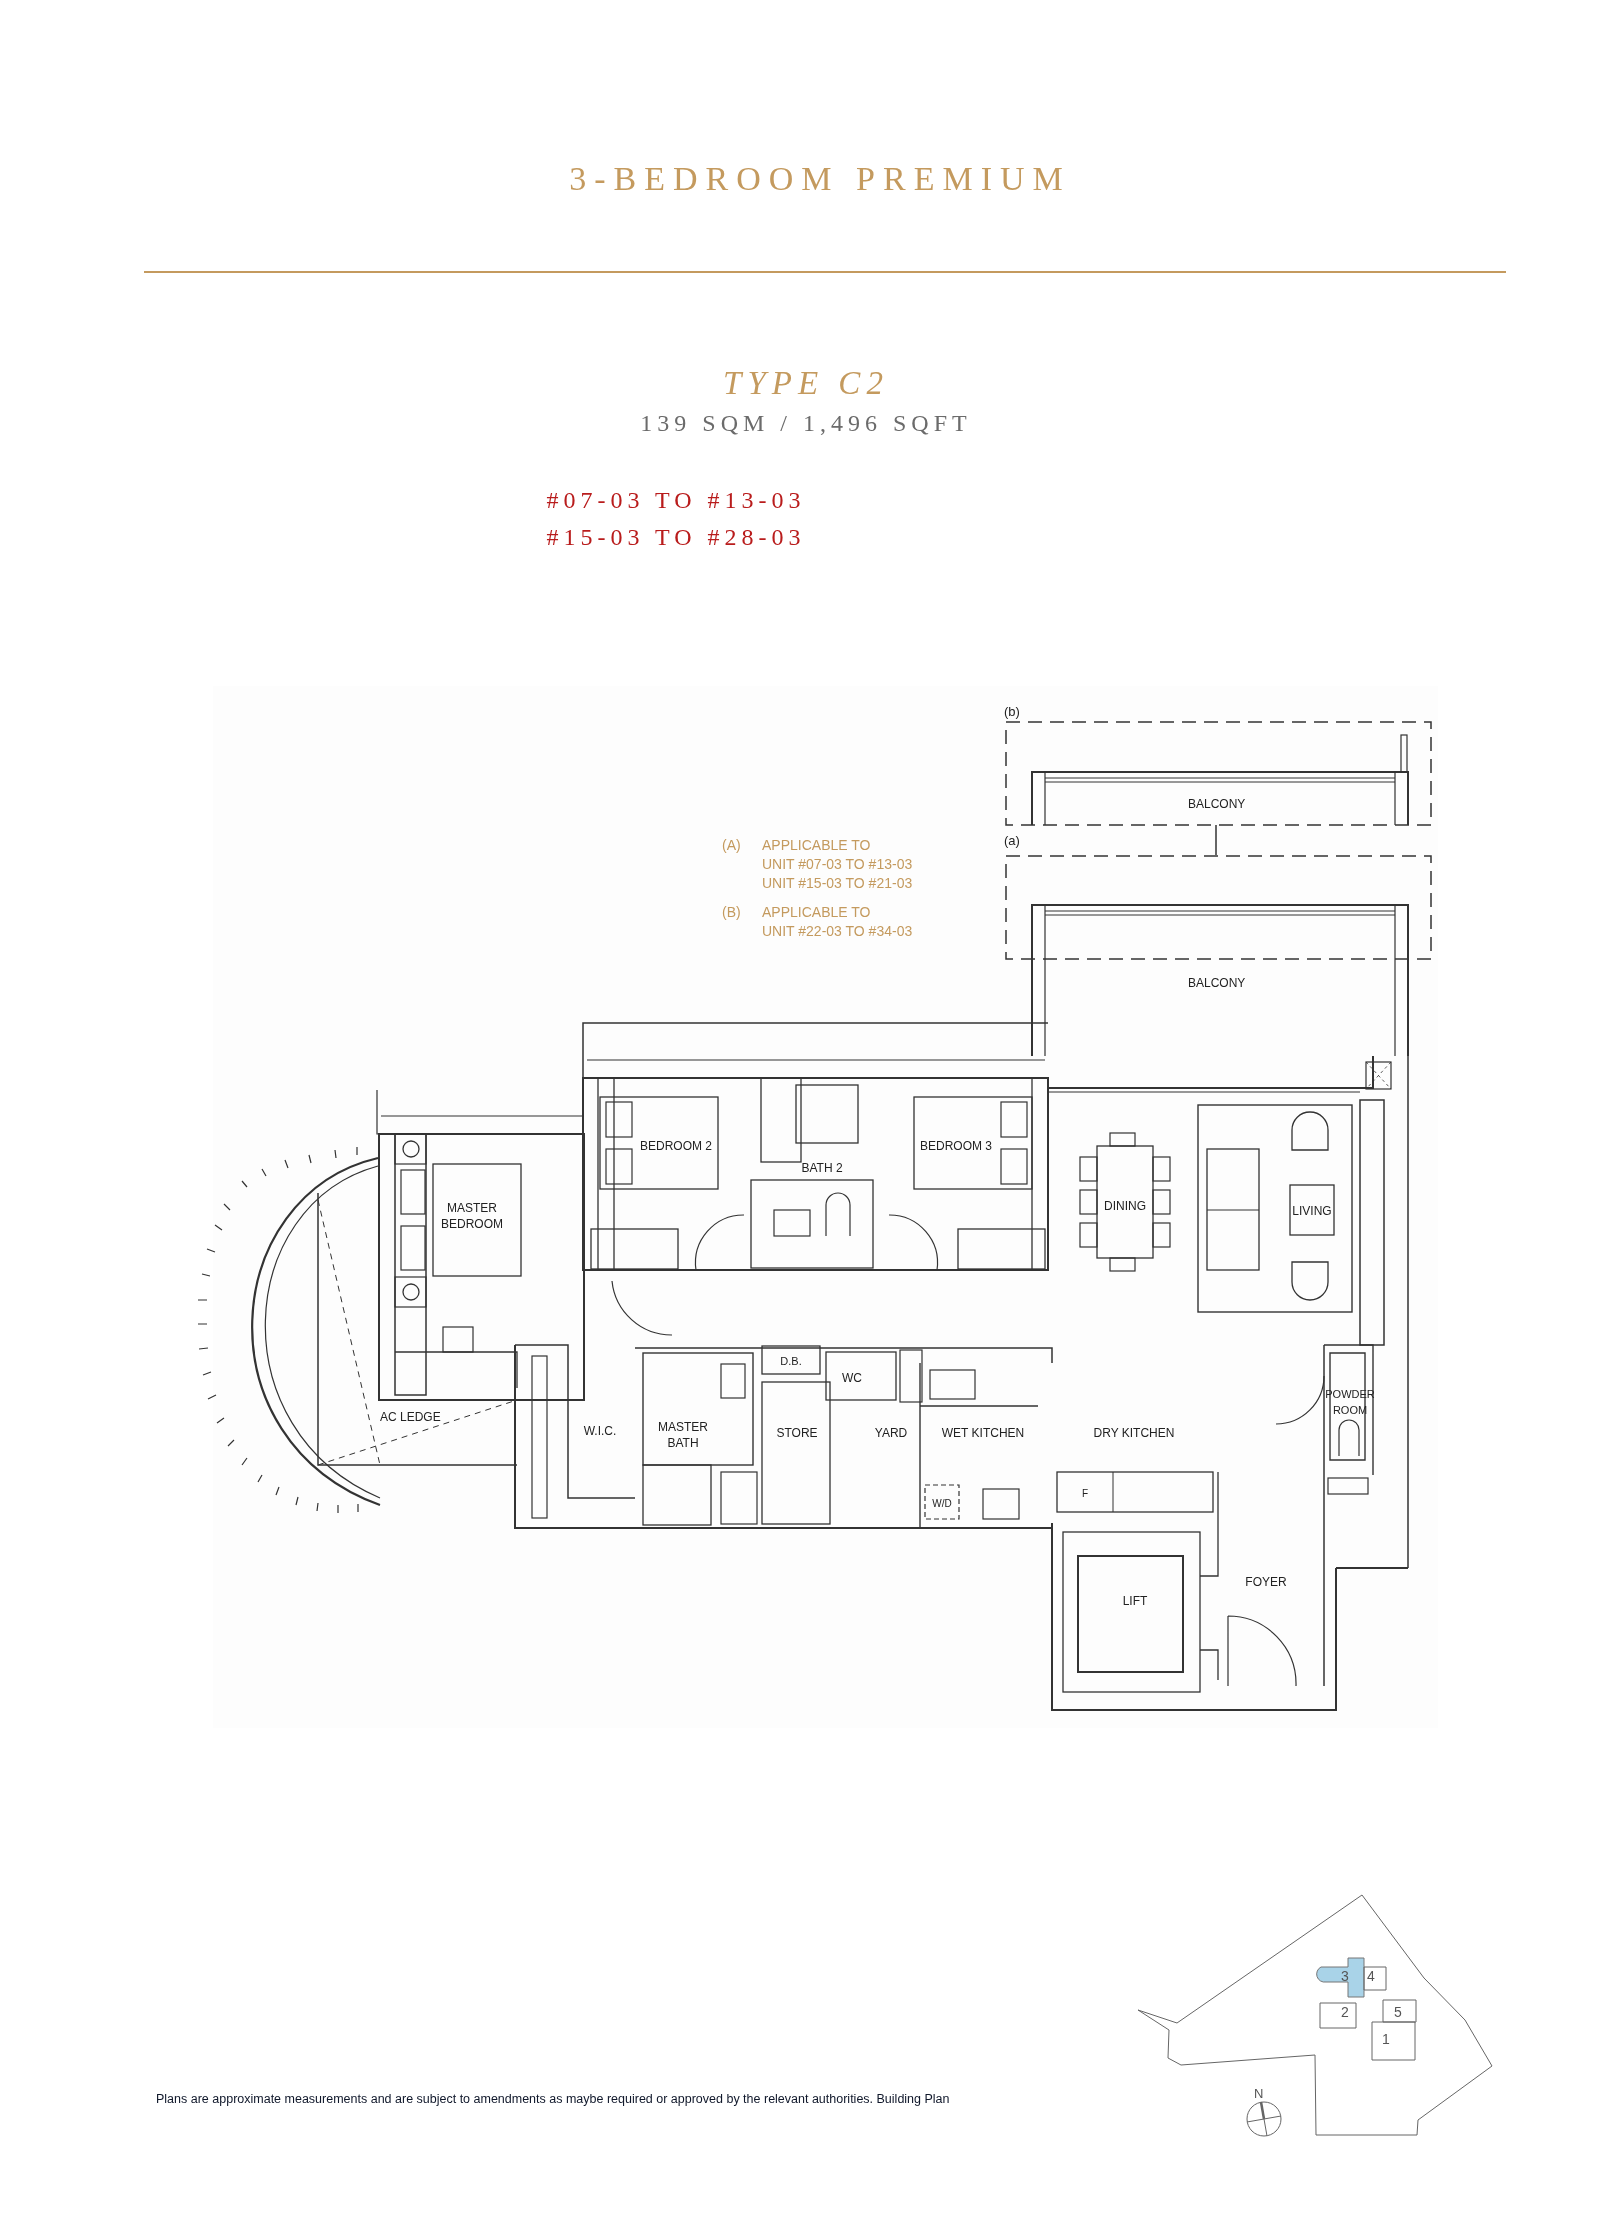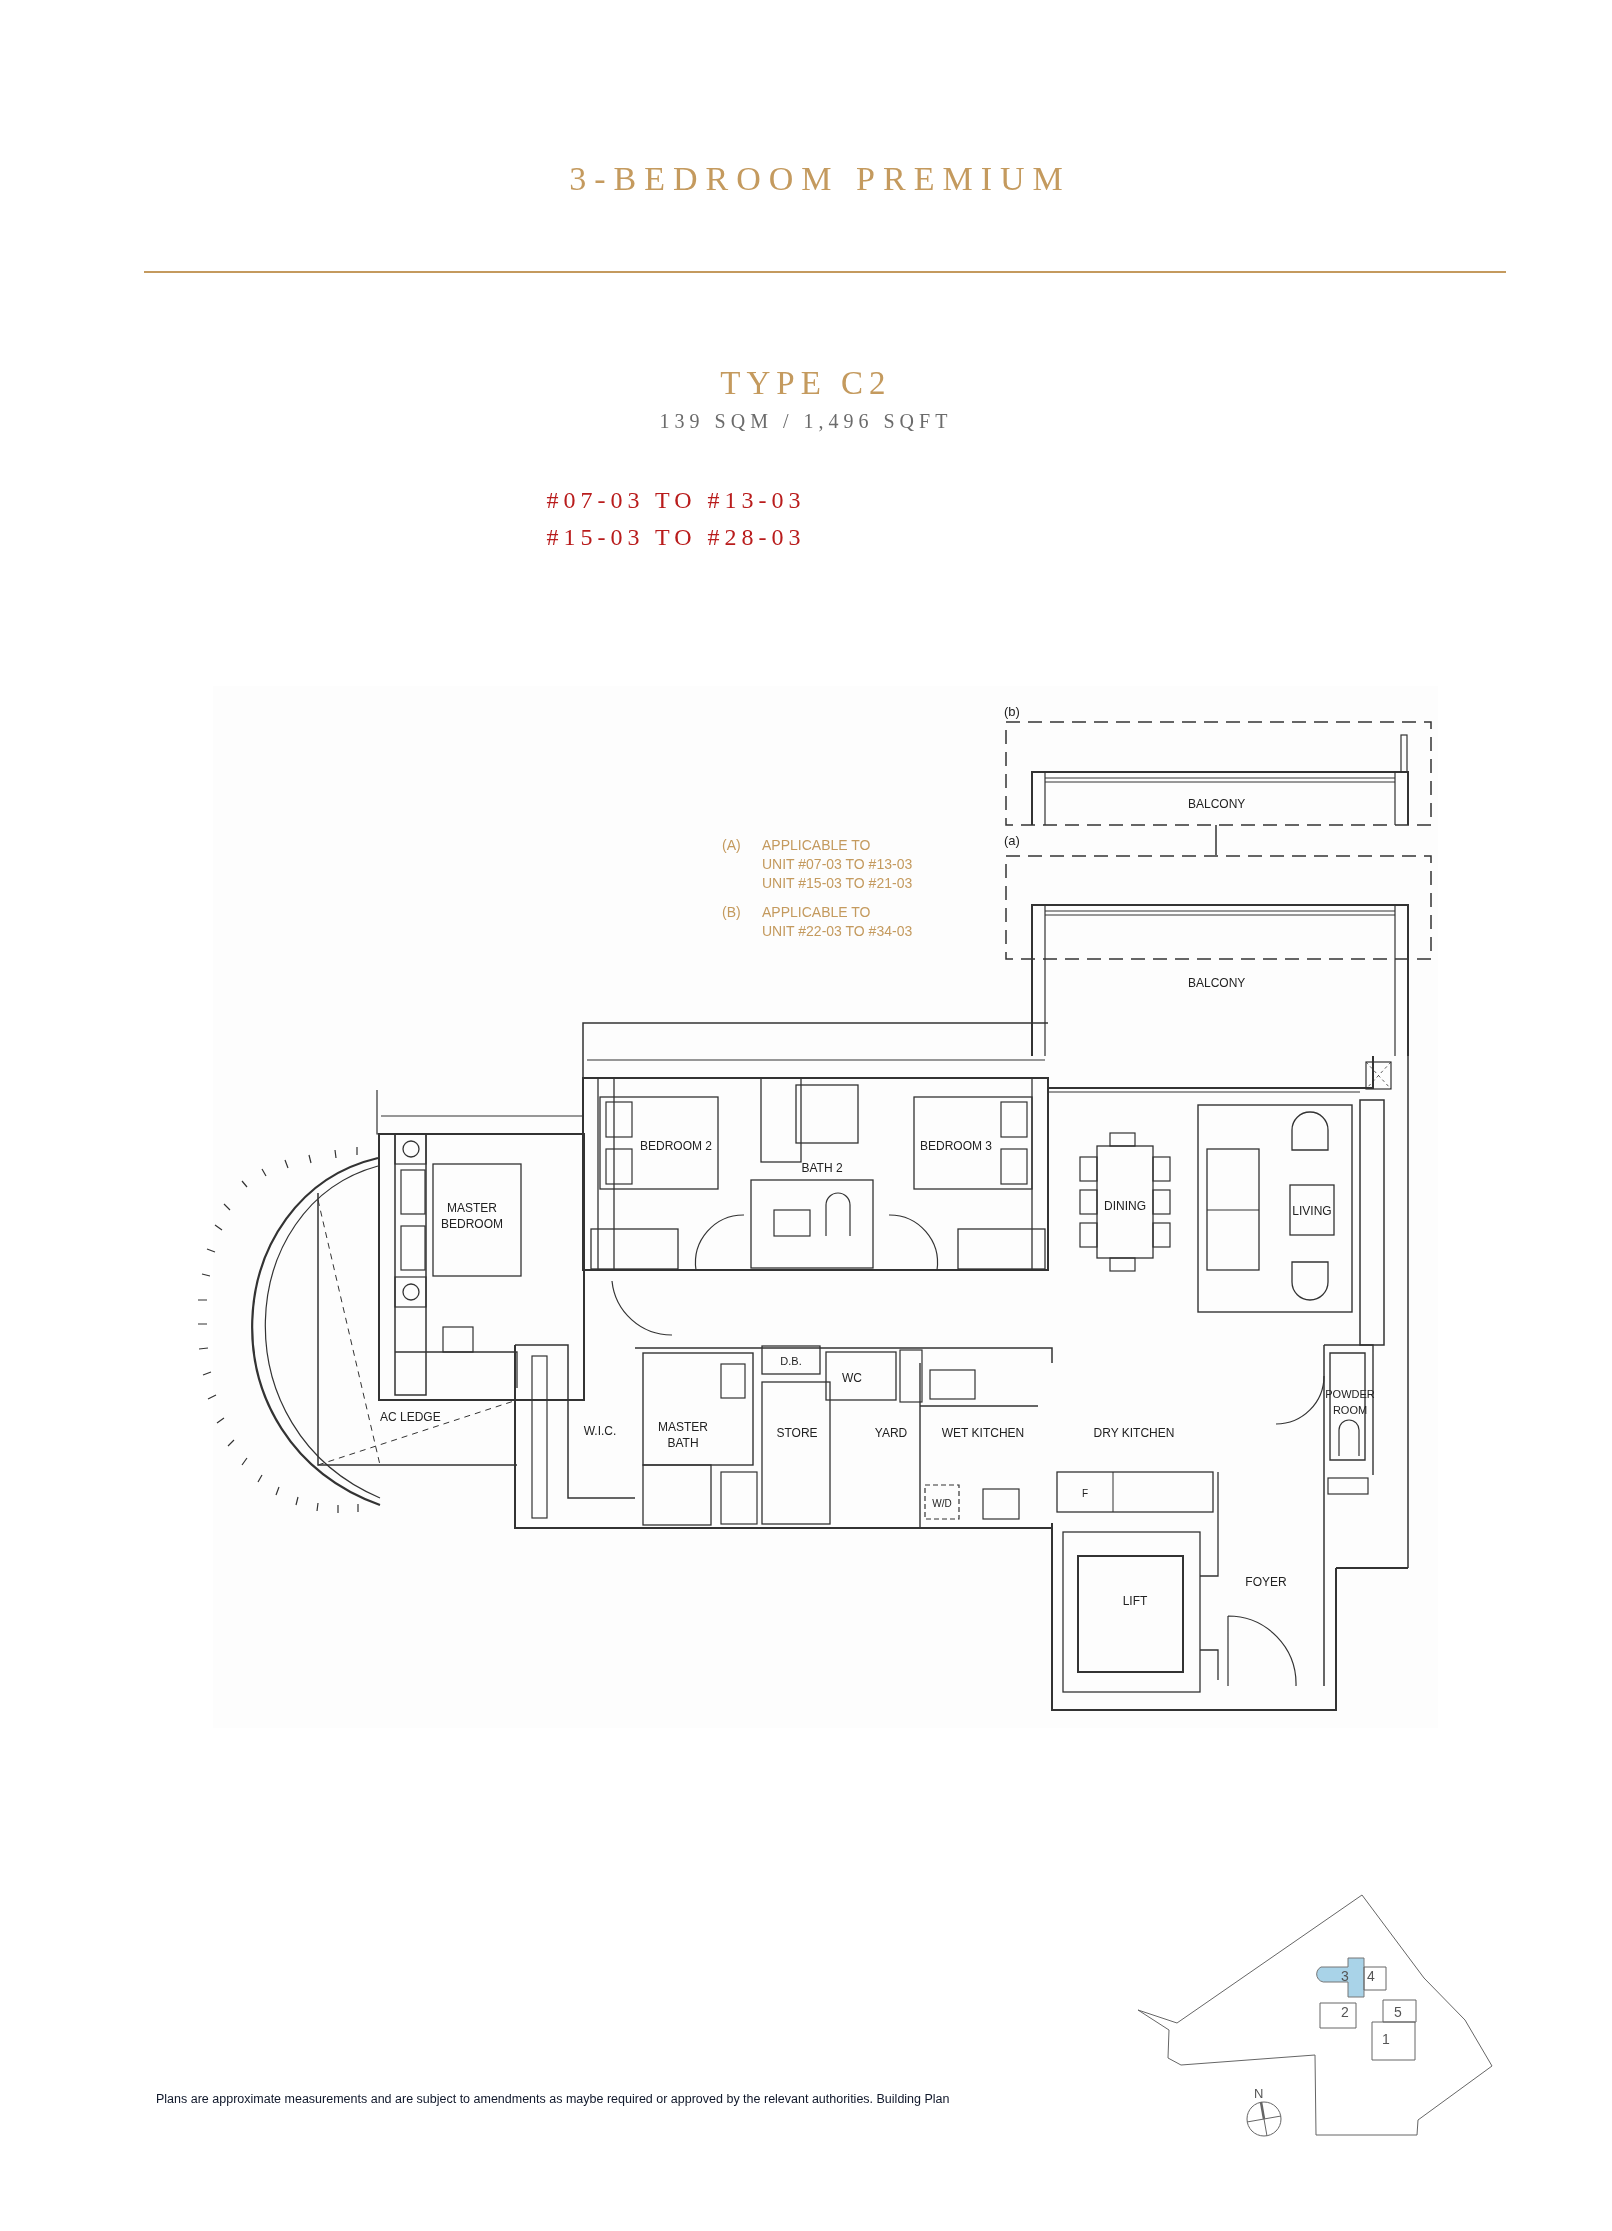--- a/index.html
+++ b/index.html
@@ -1,20 +1,20 @@
 <!DOCTYPE html>
 <html><head>
 <meta charset="utf-8">
 <style>
   html,body{margin:0;padding:0;background:#ffffff;}
   body{width:1612px;height:2231px;position:relative;overflow:hidden;font-family:"Liberation Serif",serif;}
   .title{position:absolute;left:0;width:1640px;top:160px;text-align:center;font-family:"Liberation Serif",serif;font-size:34px;letter-spacing:8px;color:#c49a5e;}
   .rule{position:absolute;left:144px;top:271px;width:1362px;height:2px;background:#c49a5e;}
-  .type{position:absolute;left:0;width:1612px;top:365px;text-align:center;font-size:33px;letter-spacing:6px;color:#c49a5e;font-family:"Liberation Serif",serif;}
-  .size{position:absolute;left:0;width:1612px;top:410px;text-align:center;font-size:20px;letter-spacing:5px;color:#6b6b6b;font-family:"Liberation Serif",serif;}
+  .type{position:absolute;left:0;width:1612px;top:365px;text-align:center;font-size:33px;letter-spacing:6px;color:#c49a5e;font-family:"Liberation Serif",serif;font-style:italic;}
+  .size{position:absolute;left:0;width:1612px;top:410px;text-align:center;font-size:24px;letter-spacing:5px;color:#6b6b6b;font-family:"Liberation Serif",serif;}
   .range{position:absolute;left:0;width:1352px;text-align:center;font-size:24px;letter-spacing:5px;color:#b91c1c;font-family:"Liberation Serif",serif;}
   .plan-panel{position:absolute;left:213px;top:686px;width:1225px;height:1042px;background:#fdfdfd;}
   svg text{font-family:"Liberation Sans",sans-serif;}
   .notes{position:absolute;left:722px;top:836px;font-family:"Liberation Sans",sans-serif;font-size:14px;color:#c49a5e;line-height:19px;}
   .notes .row{display:flex;margin-bottom:10px;}
   .notes .lbl{width:40px;}
   .footer{position:absolute;left:156px;top:2089px;font-family:"Liberation Sans",sans-serif;font-size:12.5px;color:#0f172a;line-height:21px;}
   .keyplan{position:absolute;left:1120px;top:1870px;width:380px;height:270px;}
 </style>
 </head>

